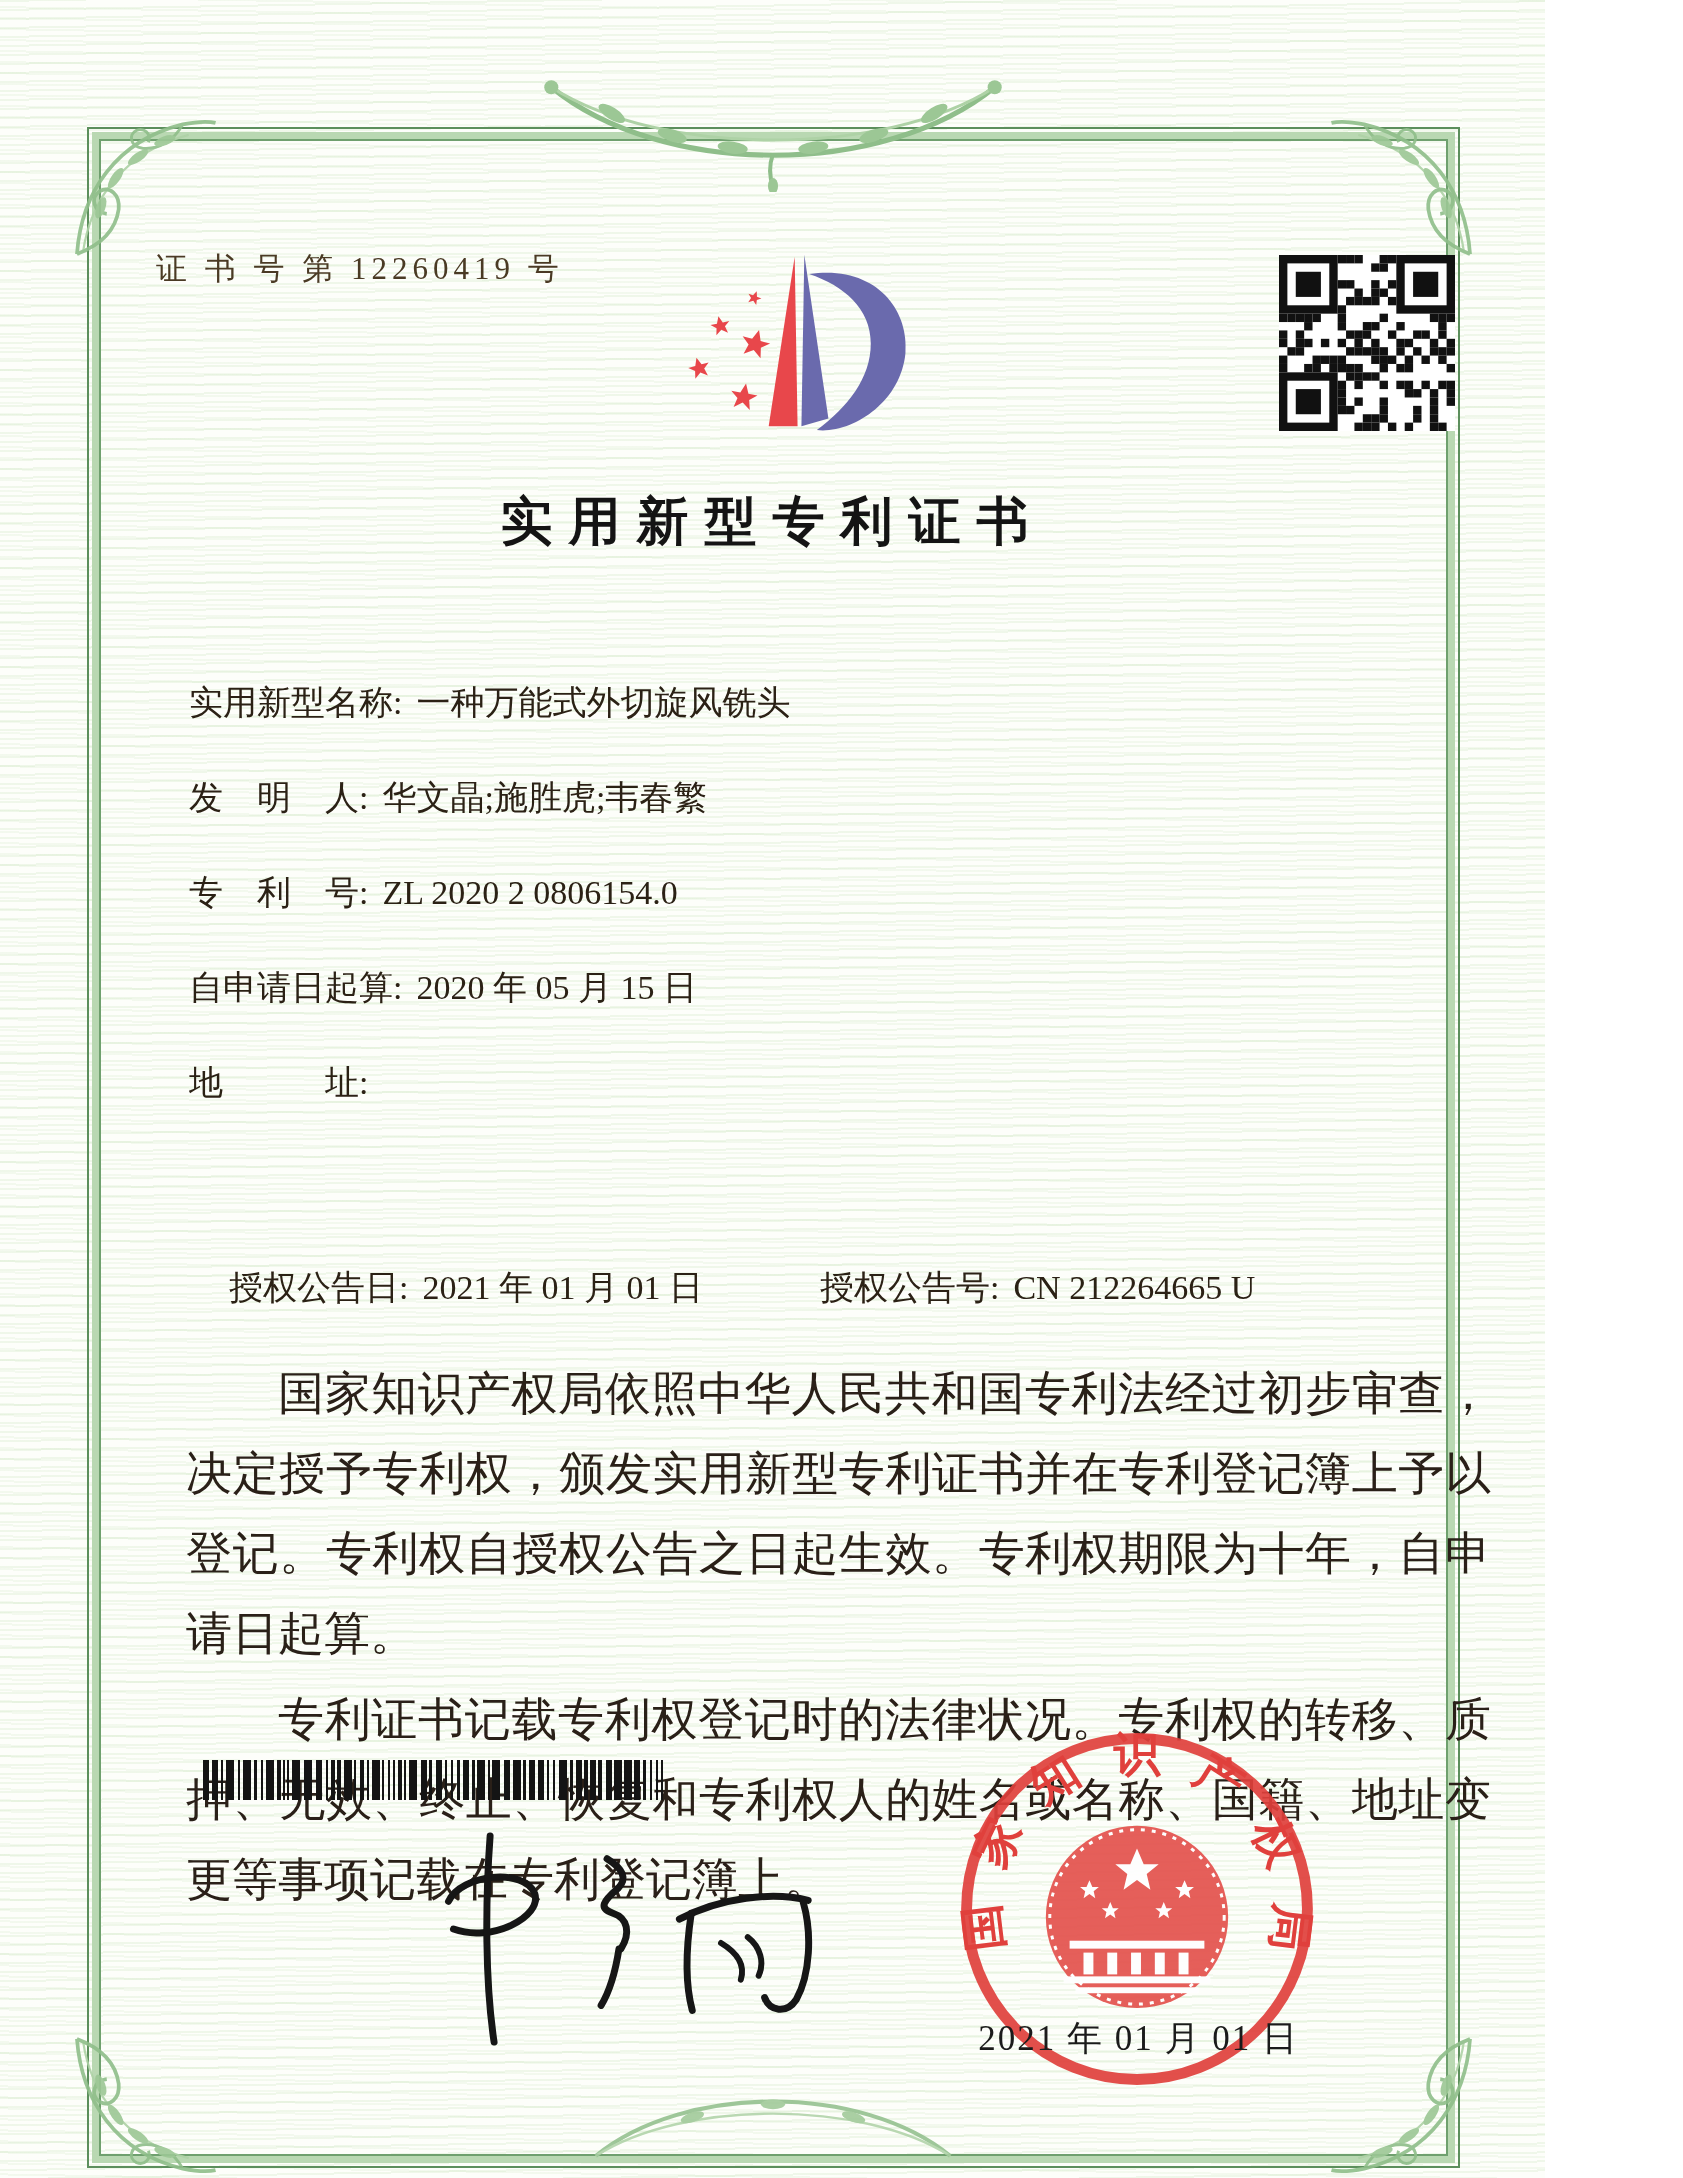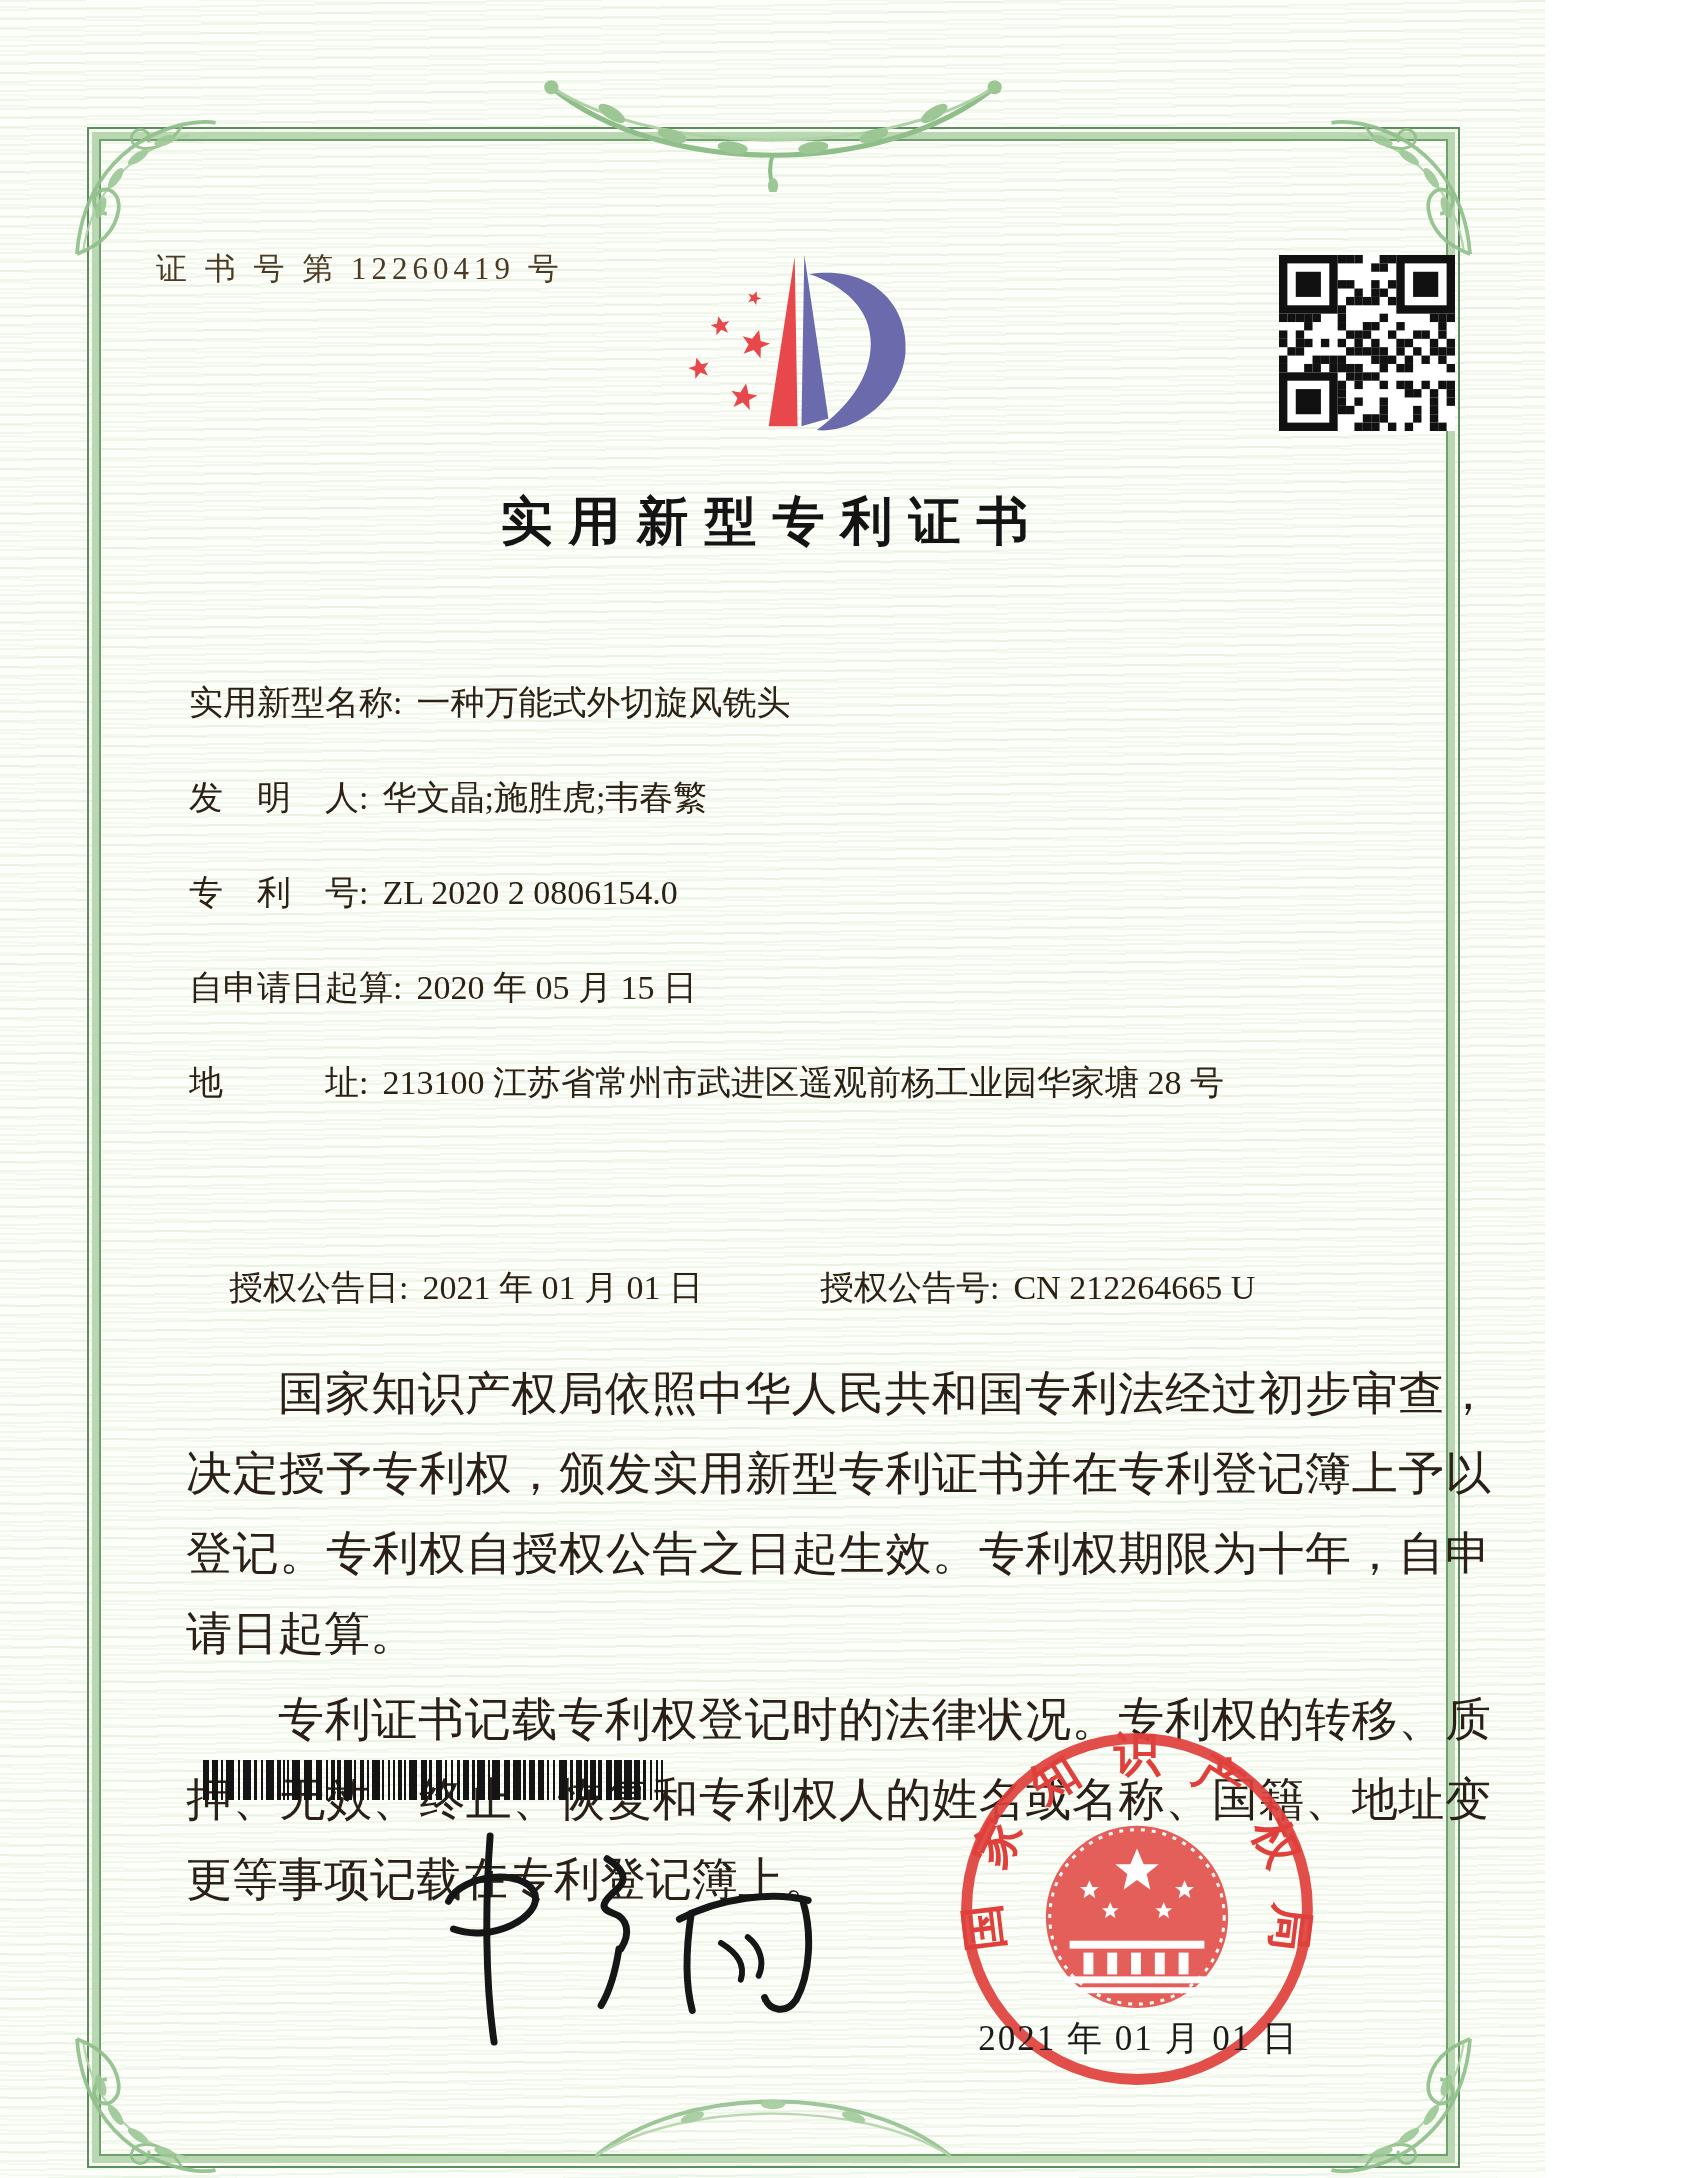--- a/index.html
+++ b/index.html
@@ -356,21 +356,20 @@
     <div class="field-row">
       <span class="flabel">专　利　号:</span>
       <span class="fvalue">ZL 2020 2 0806154.0</span>
     </div>
     <div class="field-row">
       <span class="flabel">自申请日起算:</span>
       <span class="fvalue">2020 年 05 月 15 日</span>
     </div>
     <div class="field-row">
       <span class="flabel">地　　　址:</span>
-      <span class="fvalue">213100 江苏省常州市武进区遥观前杨工业园华家塘 28 号</span>
     </div>
   </div>
 
   <div class="grant-row">
     <div class="pair">
       <span class="flabel">授权公告日:</span>
       <span class="fvalue">2021 年 01 月 01 日</span>
     </div>
     <div class="pair">
       <span class="flabel">授权公告号:</span>

